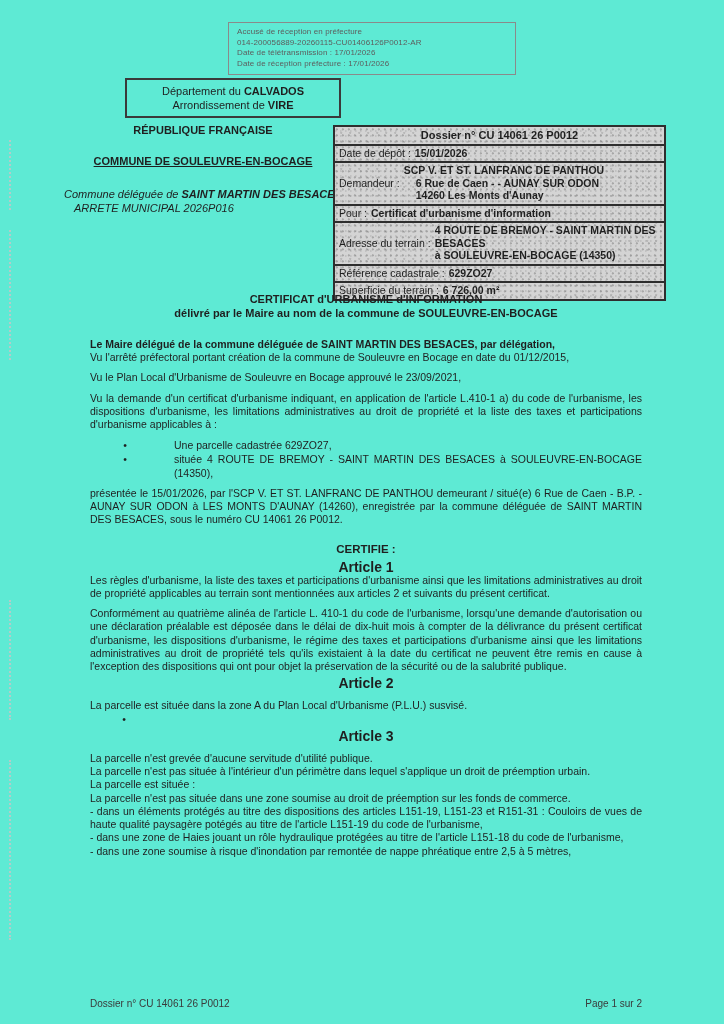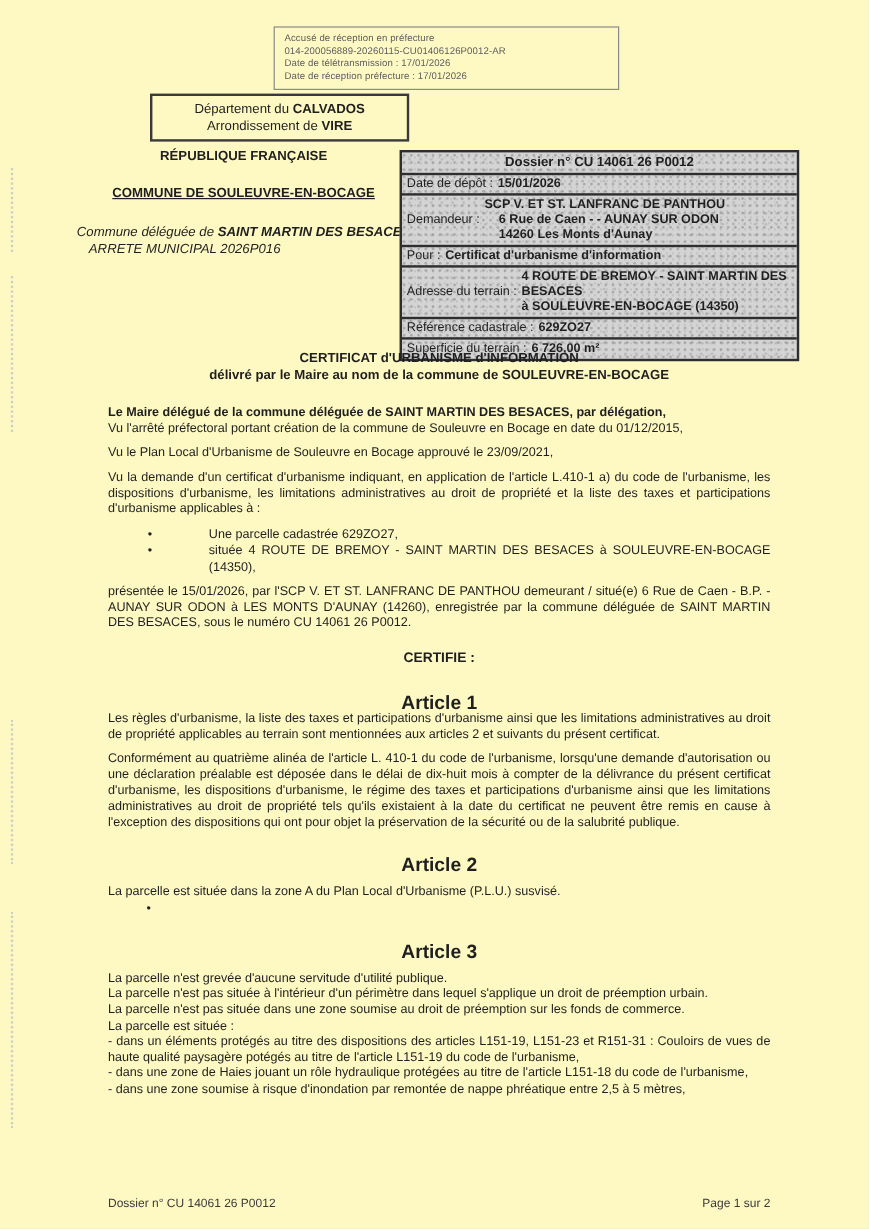--- a/index.html
+++ b/index.html
@@ -1,21 +1,21 @@
 <!DOCTYPE html>
 <html><head>
 <meta charset="utf-8">
 <style>
   * { margin:0; padding:0; box-sizing:border-box; }
   html,body { background:#e8e8e8; }
   .page {
     position:relative;
     width:724px; height:1024px;
     margin:0 auto;
-    background:#fef9c3;
+    background:#5eead4;
     font-family:"Liberation Sans", sans-serif;
     color:#1f1f1f;
     overflow:hidden;
   }
   
   .scan-dots { position:absolute; left:9px; width:2px; border-left:2px dotted #c7c7c7; opacity:.8; }
   .sd1 { top:140px; height:70px; }
   .sd2 { top:230px; height:130px; }
   .sd3 { top:600px; height:120px; }
   .sd4 { top:760px; height:180px; }
@@ -79,21 +79,21 @@
   .p { margin-top:7px; }
   .just { text-align:justify; }
   .bold { font-weight:bold; }
   .vu-block { margin-top:15px; }
   .bullet-list { margin-top:8px; }
   .bullet-item { display:flex; margin-top:1px; }
   .bullet-dot { width:14px; text-align:center; flex:none; margin-left:28px; }
   .bullet-gap { width:42px; flex:none; }
   .bullet-text { flex:1; text-align:justify; }
   .certifie { text-align:center; font-weight:bold; font-size:11.5px; margin-top:17px; }
-  .article-head { text-align:center; font-weight:bold; font-size:16px; margin-top:23px; }
+  .article-head { text-align:center; font-weight:bold; font-size:14px; margin-top:4px; }
   .tight { margin-top:9px; }
   .a2-bullet { display:flex; }
   .a2-dot { width:12px; text-align:center; flex:none; margin-left:28px; }
 
   
   .footer {
     position:absolute; left:90px; top:998px; width:552px;
     font-size:10px; color:#3a3a3a;
     display:flex; justify-content:space-between;
   }
@@ -213,22 +213,22 @@
 
     <div class="article-head">Article 2</div>
     <div class="tight">La parcelle est située dans la zone A du Plan Local d'Urbanisme (P.L.U.) susvisé.</div>
     <div class="a2-bullet">
       <span class="a2-dot">•</span>
     </div>
 
     <div class="article-head">Article 3</div>
     <div class="tight">La parcelle n'est grevée d'aucune servitude d'utilité publique.</div>
     <div>La parcelle n'est pas située à l'intérieur d'un périmètre dans lequel s'applique un droit de préemption urbain.</div>
+    <div>La parcelle est située :</div>
     <div>La parcelle n'est pas située dans une zone soumise au droit de préemption sur les fonds de commerce.</div>
-    <div>La parcelle est située :</div>
     <div class="just">- dans un éléments protégés au titre des dispositions des articles L151-19, L151-23 et R151-31 : Couloirs de vues de haute qualité paysagère potégés au titre de l'article L151-19 du code de l'urbanisme,</div>
     <div class="just">- dans une zone de Haies jouant un rôle hydraulique protégées au titre de l'article L151-18 du code de l'urbanisme,</div>
     <div>- dans une zone soumise à risque d'inondation par remontée de nappe phréatique entre 2,5 à 5 mètres,</div>
   </div>
 
   <div class="footer">
     <span>Dossier n° CU 14061 26 P0012</span>
     <span>Page 1 sur 2</span>
   </div>
 

